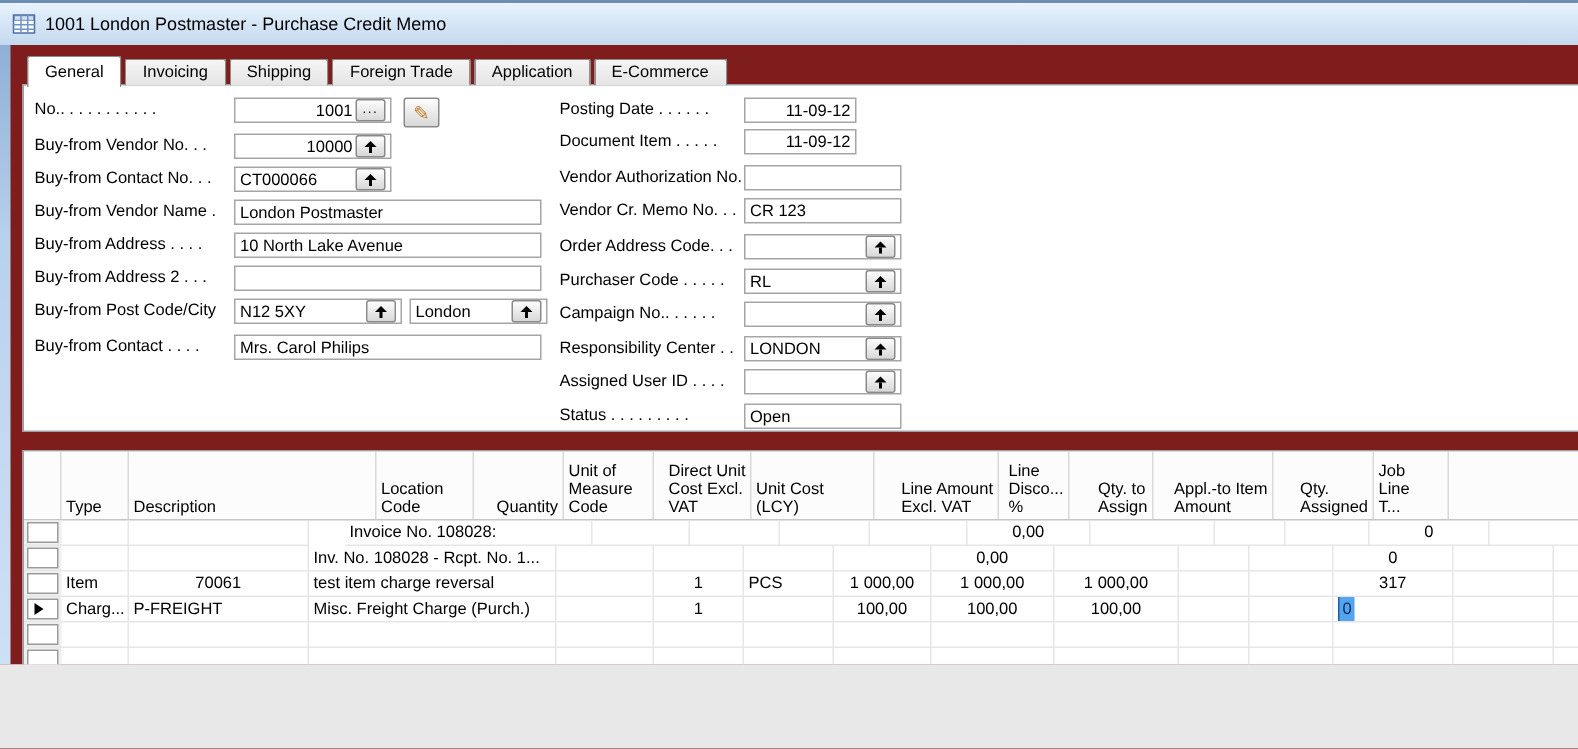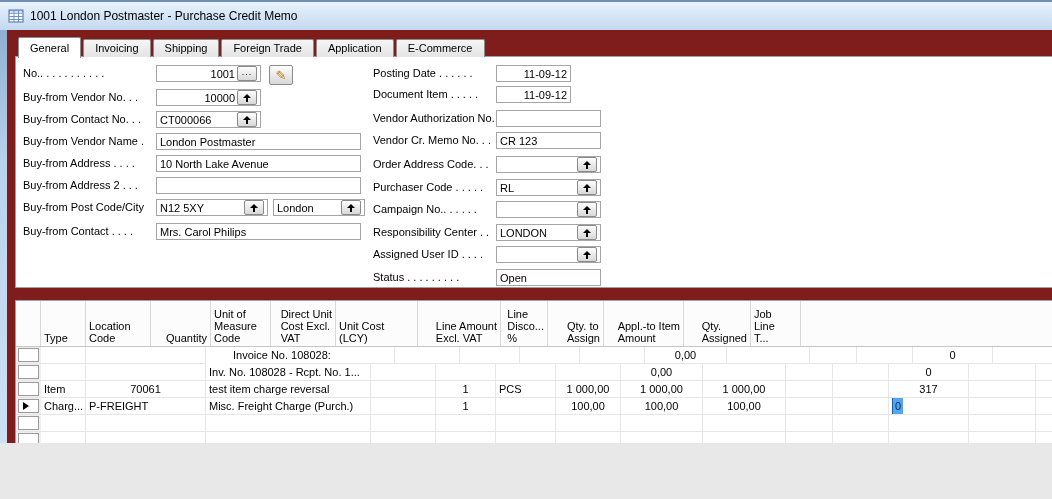--- a/index.html
+++ b/index.html
@@ -246,20 +246,21 @@
         <div class="finput" style="left: 480px; width: 105px;">
           <span class="fval">Open</span>
         </div>
       </div>
     </div>
 
   <div class="gridwrap" id="grid">
       <div class="ghead">
         <div class="gh" style="width: 25px;"></div>
         <div class="gh" style="width: 45px;">Type</div>
+        <div class="gh" style="width: 165px;">Description</div>
         <div class="gh" style="width: 65px;">Location
 Code</div>
         <div class="gh" style="width: 60px; justify-content: flex-end;">Quantity</div>
         <div class="gh" style="width: 60px;">Unit of
 Measure
 Code</div>
         <div class="gh" style="width: 65px; justify-content: flex-end;">Direct Unit
 Cost Excl.
 VAT</div>
         <div class="gh" style="width: 82px; justify-content: flex-end;">Unit Cost (LCY)</div>

